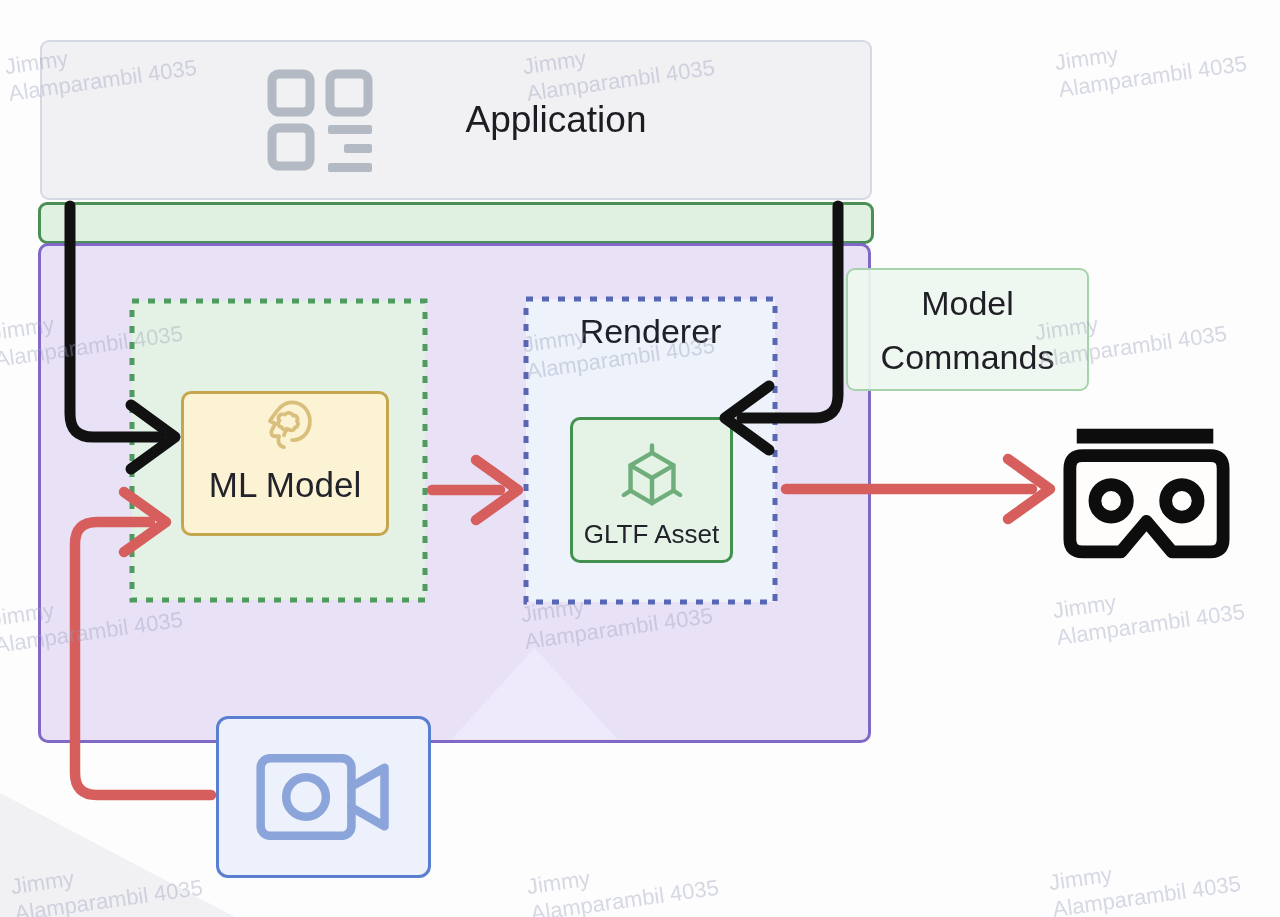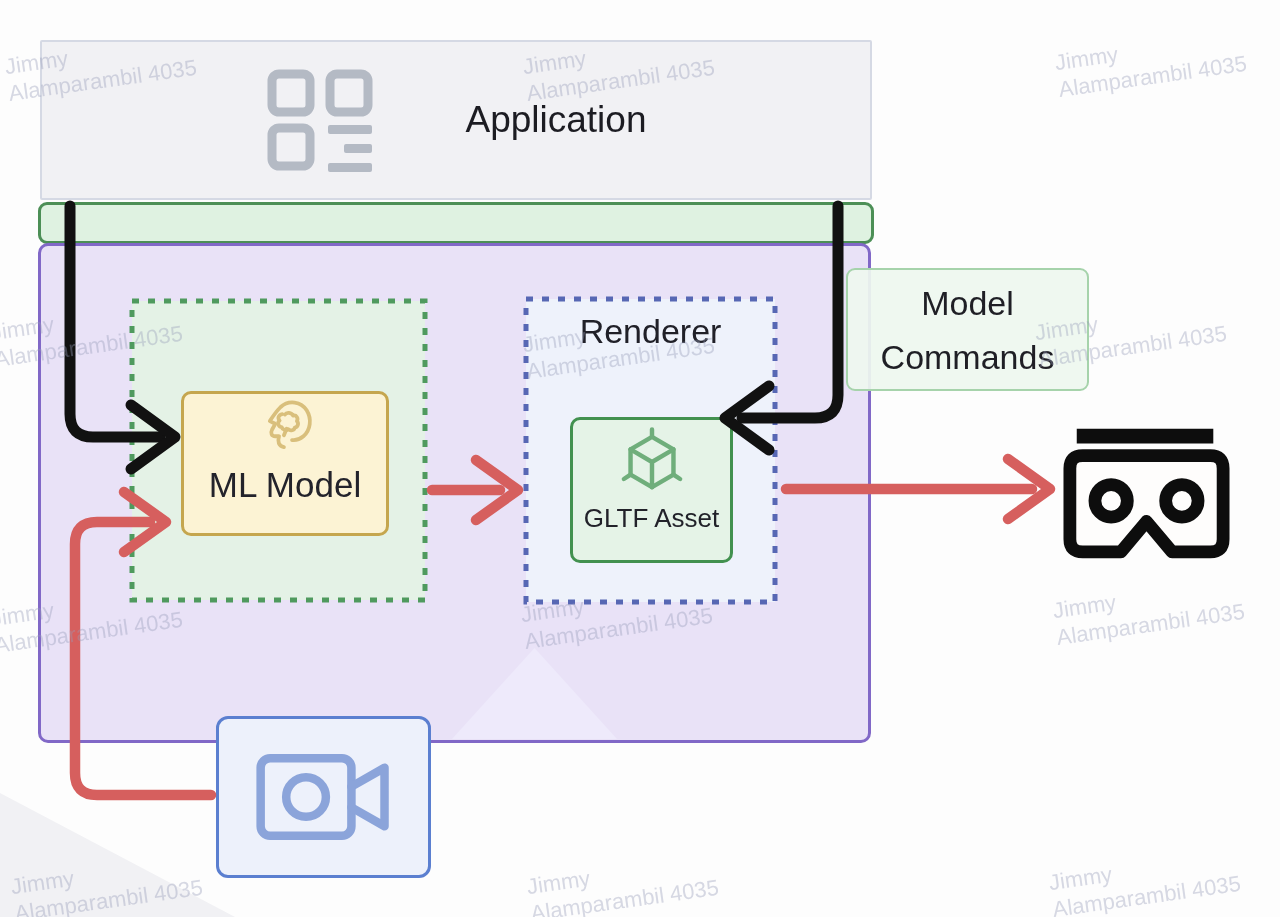--- a/index.html
+++ b/index.html
@@ -10,39 +10,39 @@
     color:#1d1d24;
   }
   .abs{position:absolute;}
   
   .bg-wedge{left:0;top:793px;width:235px;height:124px;background:#f1f1f4;
     clip-path:polygon(0 0,100% 100%,0 100%);}
   .bg-pyramid{left:452px;top:648px;width:165px;height:91px;background:#eeeafb;
     clip-path:polygon(50% 0,100% 100%,0 100%);}
   
   .app-box{left:40px;top:40px;width:828px;height:156px;background:var(--app-box-bg,#f1f1f4);
-    border:2px solid #d5d9e4;border-radius:2px;display:flex;align-items:center;justify-content:center;gap:78px;}
+    border:2px solid #d5d9e4;border-radius:9px;display:flex;align-items:center;justify-content:center;gap:78px;}
   .app-label{font-size:37px;color:#1c1c22;}
   
   .green-strip{left:38px;top:202px;width:830px;height:36px;background:var(--green-strip-bg,#dff2e1);
     border:3px solid var(--green-strip-border,#4c8f56);border-radius:9px;}
   
   .purple-container{left:38px;top:243px;width:827px;height:494px;background:var(--purple-bg,#e9e2f7);
     border:3px solid var(--purple-border,#8168c7);border-radius:10px;}
   
   .renderer-label{left:523px;top:312px;width:255px;text-align:center;font-size:34px;color:#202028;}
   
   .ml-box{left:181px;top:391px;width:208px;height:145px;background:var(--ml-model-bg,#fcf3d4);
     border:3px solid var(--ml-model-border,#c5a64e);border-radius:10px;
     display:flex;flex-direction:column;align-items:center;justify-content:flex-end;padding-bottom:28px;box-sizing:border-box;}
   .ml-label{font-size:35px;color:#23232b;margin-top:6px;}
   
   .gltf-box{left:570px;top:417px;width:163px;height:146px;background:var(--gltf-bg,#e5f3e7);
     border:3px solid var(--gltf-border,#42914f);border-radius:10px;
-    display:flex;flex-direction:column;align-items:center;justify-content:flex-end;padding-bottom:26px;box-sizing:border-box;}
+    display:flex;flex-direction:column;align-items:center;justify-content:flex-end;padding-bottom:10px;box-sizing:border-box;}
   .gltf-label{font-size:26px;color:#22222a;margin-top:4px;}
   
   .rc-box{left:846px;top:268px;width:239px;height:119px;background:var(--render-commands-bg,#eef8efE6);
     background:rgba(238,248,239,0.93);
     border:2.5px solid var(--render-commands-border,#a6d3ab);border-radius:9px;
     display:flex;align-items:center;justify-content:center;text-align:center;}
   .rc-label{font-size:34px;line-height:54px;color:#1f1f25;}
   
   .camera-box{left:216px;top:716px;width:209px;height:156px;background:var(--camera-bg,#edf1fb);
     border:3.5px solid var(--camera-border,#5b7fd0);border-radius:12px;

